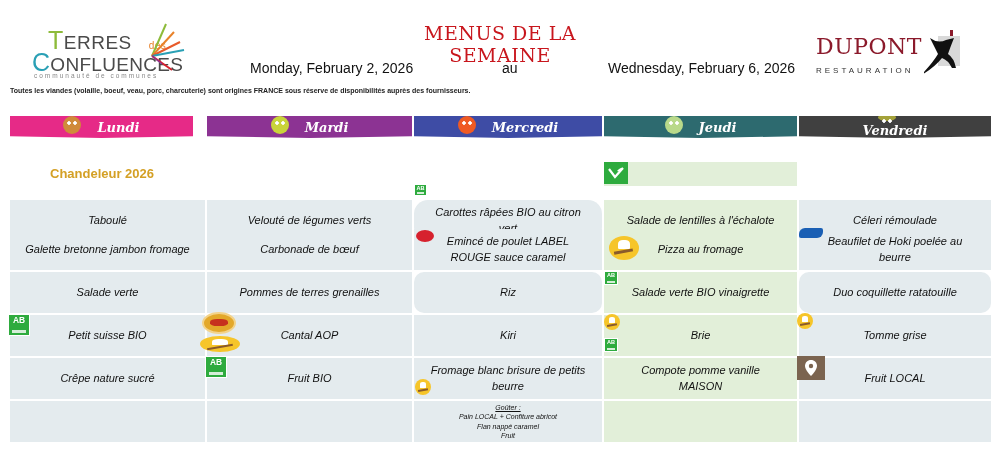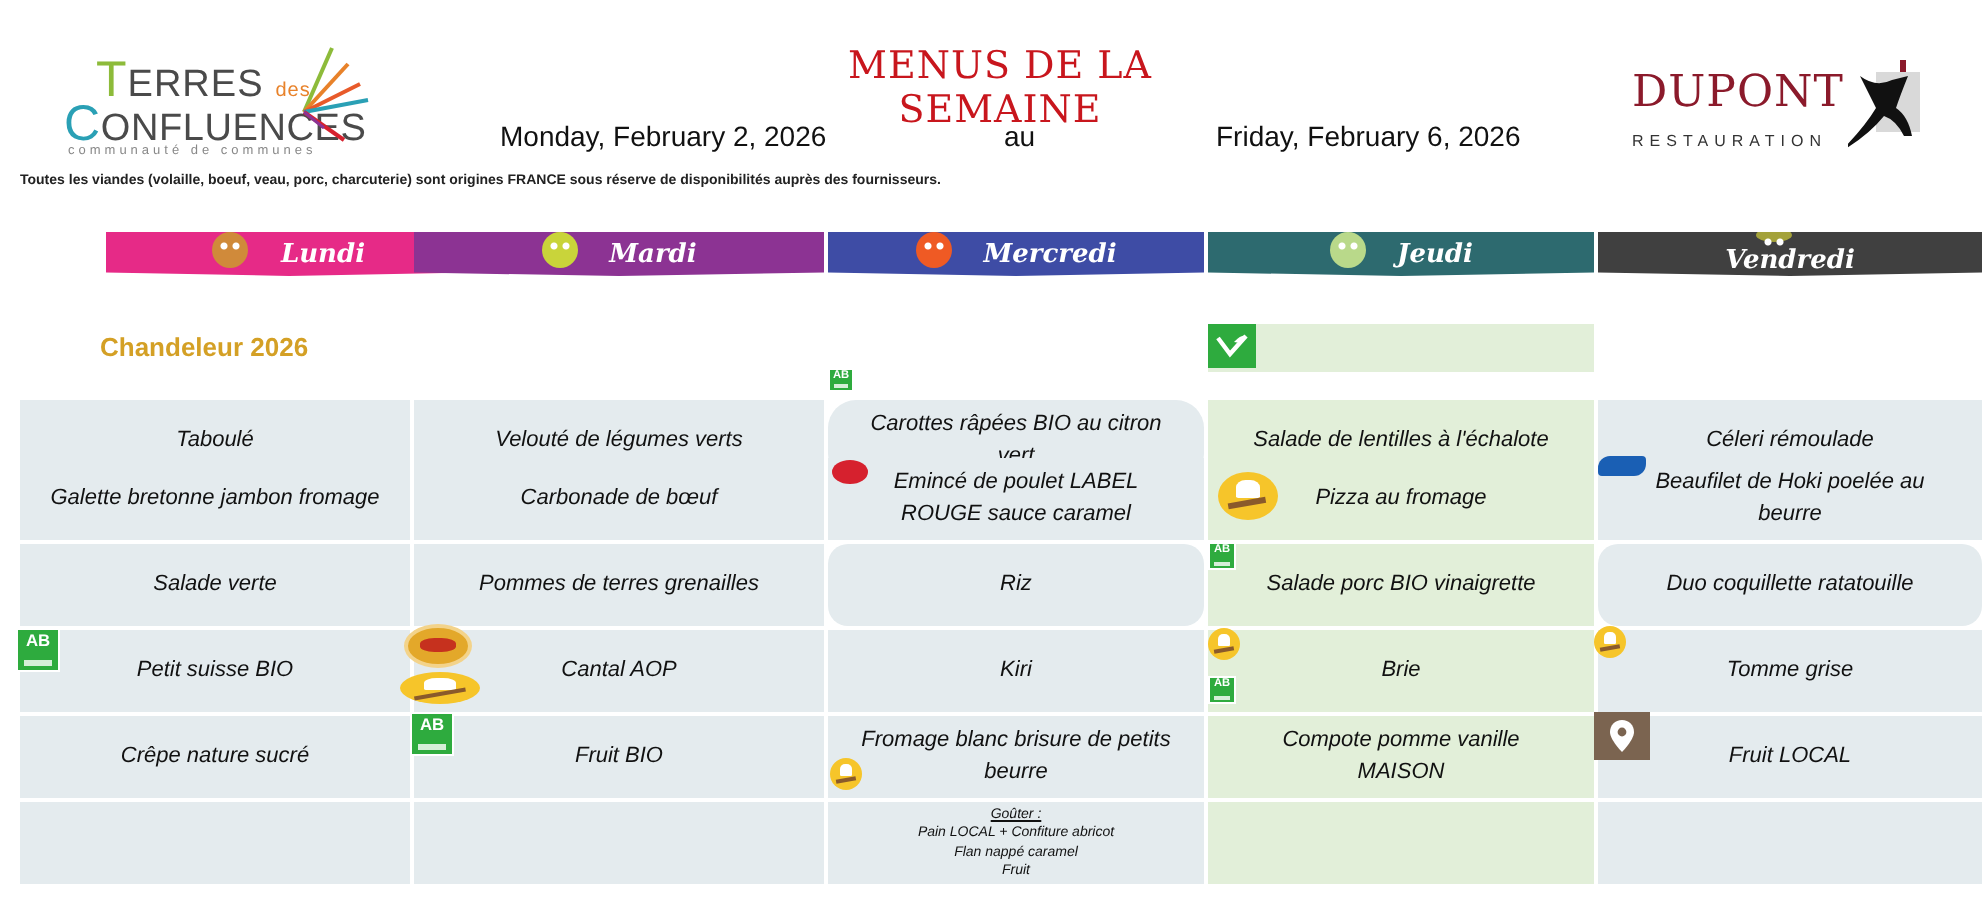--- a/index.html
+++ b/index.html
@@ -3,21 +3,21 @@
 <meta charset="utf-8">
 <style>
   * { box-sizing: border-box; margin: 0; padding: 0; }
   html, body { width: 994px; height: 449px; background: #ffffff; overflow: hidden; }
   body { position: relative; font-family: "Liberation Sans", sans-serif; }
 
   
   .logo-left { position: absolute; left: 30px; top: 22px; width: 160px; height: 60px; }
   .logo-left .l1 { position: absolute; left: 18px; top: 4px; font-size: 19px; color: #4a4a4a; letter-spacing: 0.5px; }
   .logo-left .l1 .big { color: #8dbb3a; font-size: 25px; }
-  .logo-left .l1 .des { color: #e8822a; font-size: 10px; margin-left: 6px; }
+  .logo-left .l1 .des { color: #e8822a; font-size: 10px; margin-left: 17px; }
   .logo-left .l2 { position: absolute; left: 2px; top: 26px; font-size: 19px; color: #4a4a4a; letter-spacing: 0.3px; }
   .logo-left .l2 .big { color: #2aa0b5; font-size: 25px; }
   .logo-left .l3 { position: absolute; left: 4px; top: 50px; font-size: 6.5px; color: #888; letter-spacing: 2px; }
   .logo-left svg { position: absolute; left: 118px; top: 0; }
 
   
   .title { position: absolute; left: 380px; top: 22px; width: 240px; text-align: center;
            font-family: "DejaVu Serif", serif; font-size: 19px; color: #c8161d; letter-spacing: 0.5px; }
   .date-start { position: absolute; left: 250px; top: 60px; font-size: 14px; color: #111; }
   .date-au { position: absolute; left: 502px; top: 60px; font-size: 14px; color: #111; }
@@ -80,34 +80,34 @@
     <line x1="4" y1="34" x2="32" y2="20" stroke="#e85a2a" stroke-width="2"></line>
     <line x1="4" y1="34" x2="36" y2="28" stroke="#2aa0b5" stroke-width="2"></line>
     <line x1="4" y1="34" x2="24" y2="48" stroke="#d6212e" stroke-width="2"></line>
     <line x1="4" y1="34" x2="14" y2="42" stroke="#8c3393" stroke-width="1.5"></line>
   </svg>
 </div>
 
 <div class="title">MENUS DE LA SEMAINE</div>
 <div class="date-start">Monday, February 2, 2026</div>
 <div class="date-au">au</div>
-<div class="date-end">Friday, February 6, 2026</div>
+<div class="date-end">Wednesday, February 6, 2026</div>
 <div class="notice">Toutes les viandes (volaille, boeuf, veau, porc, charcuterie) sont origines FRANCE sous réserve de disponibilités auprès des fournisseurs.</div>
 
 <div class="logo-right">
   <div class="name">DUPONT</div>
   <div class="sub">RESTAURATION</div>
   <svg width="38" height="50" viewBox="0 0 38 50">
     <rect x="14" y="8" width="22" height="30" fill="#d9d9d9"></rect>
     <path d="M6 10 Q14 16 22 12 L30 10 Q26 20 24 26 Q30 30 32 40 L28 40 Q24 32 18 30 Q10 40 -4 48 Q8 36 14 26 Q10 18 6 10 Z" fill="#111"></path>
     <rect x="26" y="2" width="3" height="6" fill="#8b1a2b"></rect>
   </svg>
 </div>
 
-<div class="day" style="left:10px;width:183px;background:#e62a87;margin-left:43px;">
+<div class="day" style="left:10px;width:183px;background:#e62a87;">
   <span class="mascot" style="background:#d08a3a;"></span>
   <span>Lundi</span>
 </div>
 <div class="day" style="left:207px;width:205px;background:#8c3393;">
   <span class="mascot" style="background:#c9d43a;"></span>
   <span>Mardi</span>
 </div>
 <div class="day" style="left:414px;width:188px;background:#3e4ca5;">
   <span class="mascot" style="background:#ef5a24;"></span>
   <span>Mercredi</span>
@@ -146,21 +146,21 @@
     <div class="cell" style="left:197px;width:205px;height:41px;">Carbonade de bœuf</div>
     <div class="cell" style="left:404px;width:188px;height:41px;padding:0 20px;">Emincé de poulet LABEL ROUGE sauce caramel</div>
     <div class="cell veg" style="left:594px;width:193px;height:41px;">Pizza au fromage</div>
     <div class="cell" style="left:789px;width:192px;height:41px;">Beaufilet de Hoki  poelée au beurre</div>
   </div>
 
   <div class="row" style="top:86px;height:41px;">
     <div class="cell" style="left:0;width:195px;height:41px;">Salade verte</div>
     <div class="cell" style="left:197px;width:205px;height:41px;">Pommes de terres grenailles</div>
     <div class="cell" style="left:404px;width:188px;height:41px;border-radius:10px;">Riz</div>
-    <div class="cell veg" style="left:594px;width:193px;height:41px;">Salade porc BIO vinaigrette</div>
+    <div class="cell veg" style="left:594px;width:193px;height:41px;">Salade verte BIO vinaigrette</div>
     <div class="cell" style="left:789px;width:192px;height:41px;border-radius:10px;">Duo coquillette ratatouille</div>
   </div>
 
   <div class="row" style="top:129px;height:41px;">
     <div class="cell" style="left:0;width:195px;height:41px;">Petit suisse BIO</div>
     <div class="cell" style="left:197px;width:205px;height:41px;">Cantal AOP</div>
     <div class="cell" style="left:404px;width:188px;height:41px;">Kiri</div>
     <div class="cell veg" style="left:594px;width:193px;height:41px;">Brie</div>
     <div class="cell" style="left:789px;width:192px;height:41px;">Tomme grise</div>
   </div>

